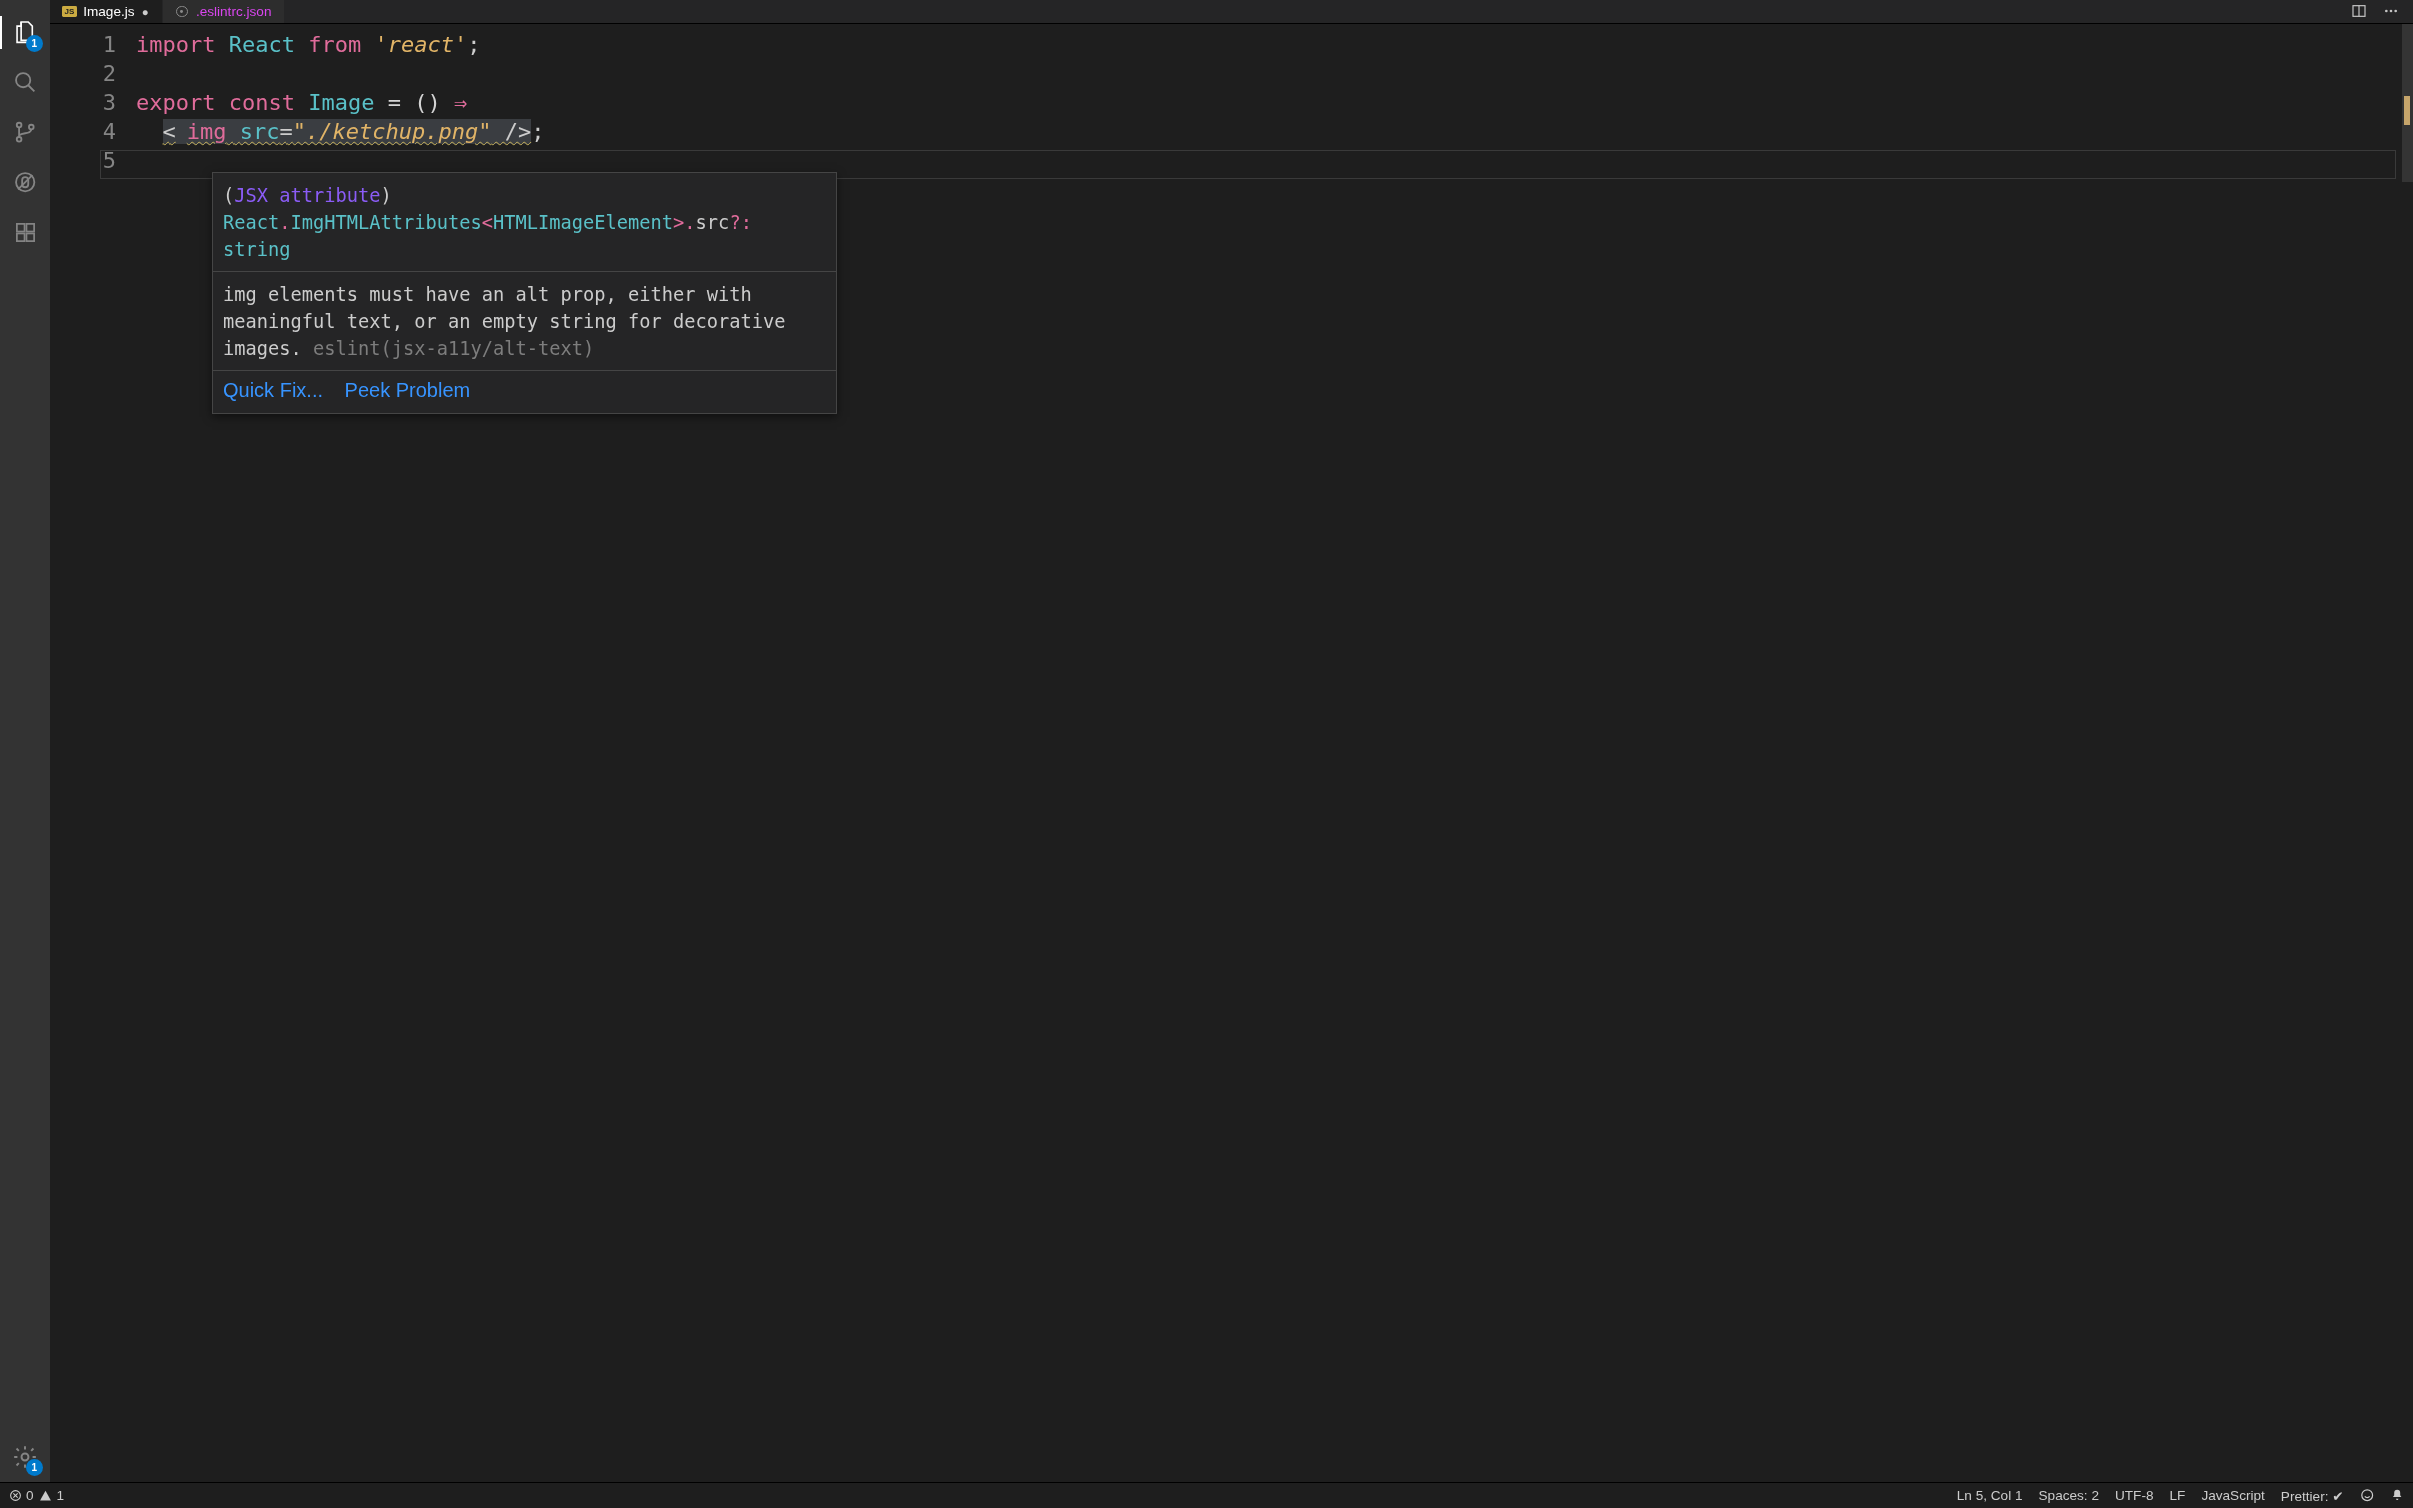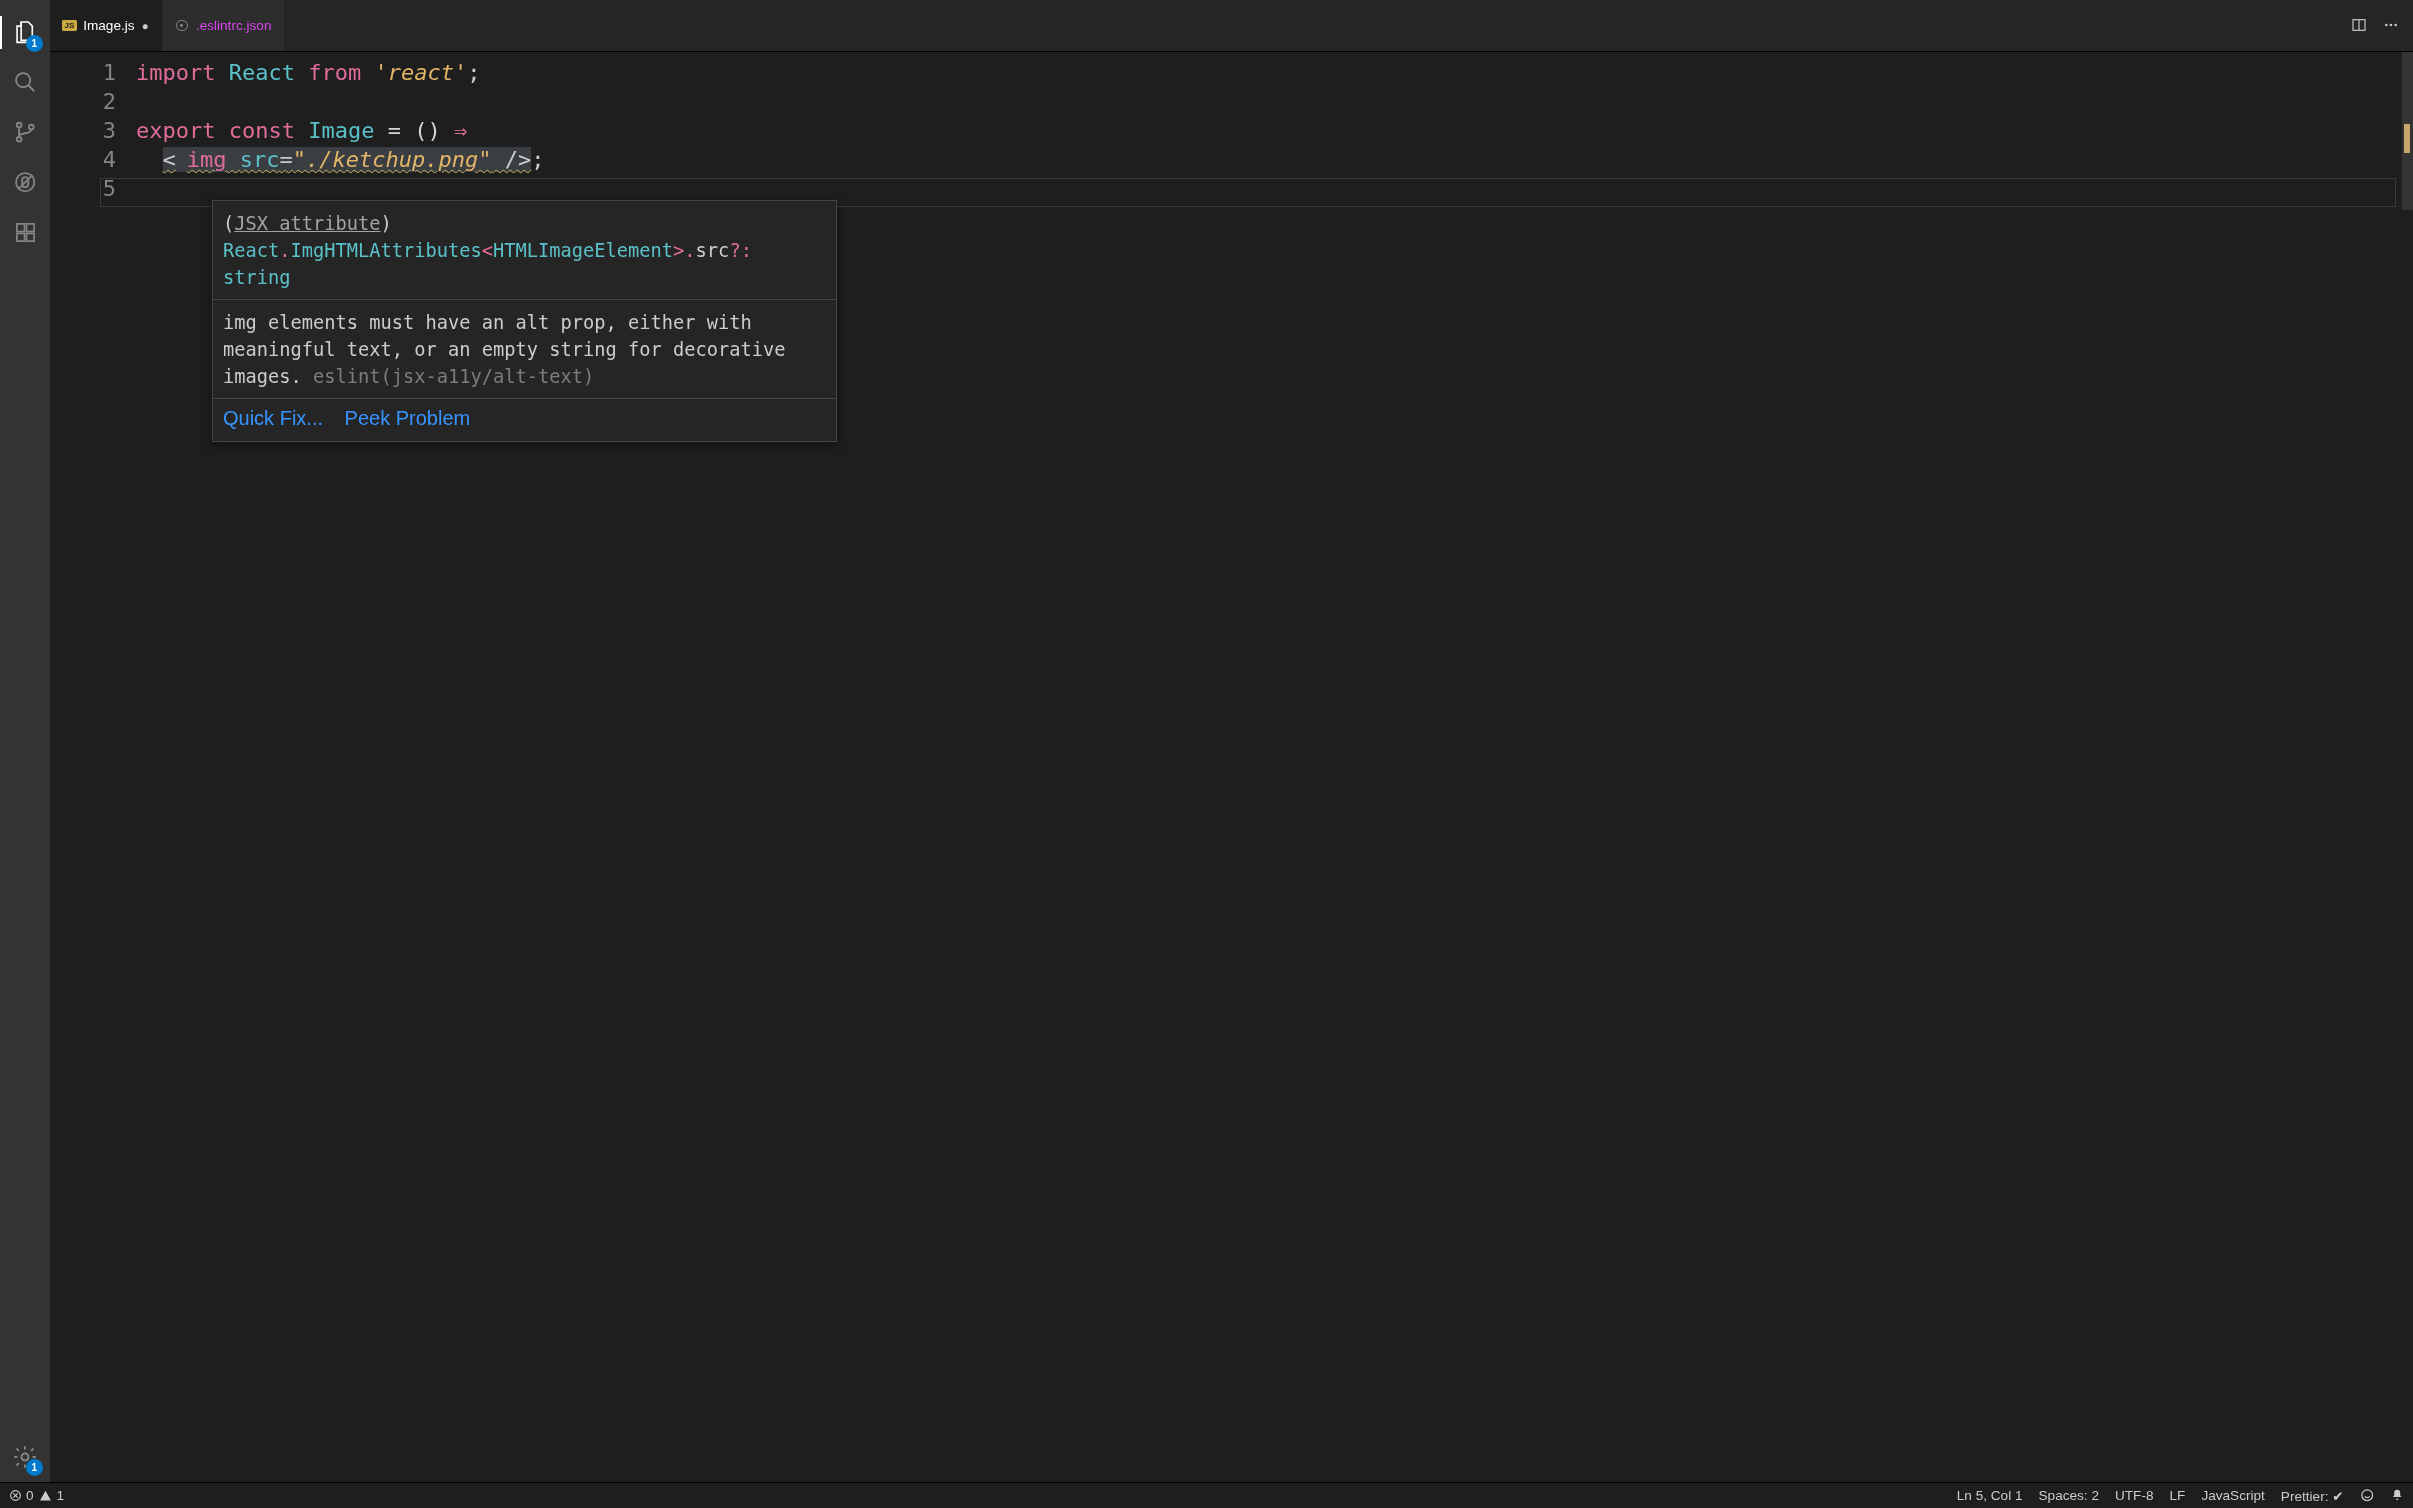--- a/index.html
+++ b/index.html
@@ -33,21 +33,21 @@
   }
   .act-badge {
     position: absolute; right: 7.2px; bottom: 5.7px;
     background: #007acc; color: #fff; font-size: 10px; font-weight: 600;
     border-radius: 10px; min-width: 17px; height: 17px;
     display: flex; align-items: center; justify-content: center; padding: 0 4.3px;
   }
 
   
   .tabbar {
-    height: 52px; background: #252526; display: flex; align-items: stretch;
+    height: 24px; background: #252526; display: flex; align-items: stretch;
     border-bottom: 0.7px solid #000;
   }
   .tab {
     display: flex; align-items: center; gap: 7.2px;
     padding: 0 13px; font-size: 13.6px;
     background: #2d2d2d; color: #d946ef; cursor: pointer;
     border-right: 0.7px solid #252526;
   }
   .tab.active { background: #1e1e1e; color: #ffffff; }
   .tab .icon { width: 13px; height: 13px; display:flex; align-items:center; justify-content:center; }
@@ -93,21 +93,21 @@
 
   
   .hover {
     position:absolute; left:162px; top:148px; width:625px;
     background:#252526; border:0.7px solid #454545; box-shadow: 0 2.9px 8.6px rgba(0,0,0,0.5);
     font-family: "SF Mono","Menlo","Consolas",monospace;
     font-size: 18.7px; line-height: 27px;
   }
   .hover-sec { padding: 8.6px 10px; }
   .hover-sep { border-top:0.7px solid #454545; }
-  .hover .sig-attr { color:#a3a3a3;text-decoration:underline; }
+  .hover .sig-attr { color:#8b5cf6; }
   .hover .sig-punc { color:#cccccc; }
   .hover .sig-pink { color:#e06c9b; }
   .hover .sig-type { color:#5ac1c8; }
   .hover .sig-text { color:#cccccc; }
   .hover .msg { color:#cccccc; }
   .hover .rule { color:#7d7d7d; }
   .hover-actions {
     padding: 5.7px 10px 8.6px;
     font-family: -apple-system, BlinkMacSystemFont, "Segoe UI", sans-serif;
     font-size: 20px;

